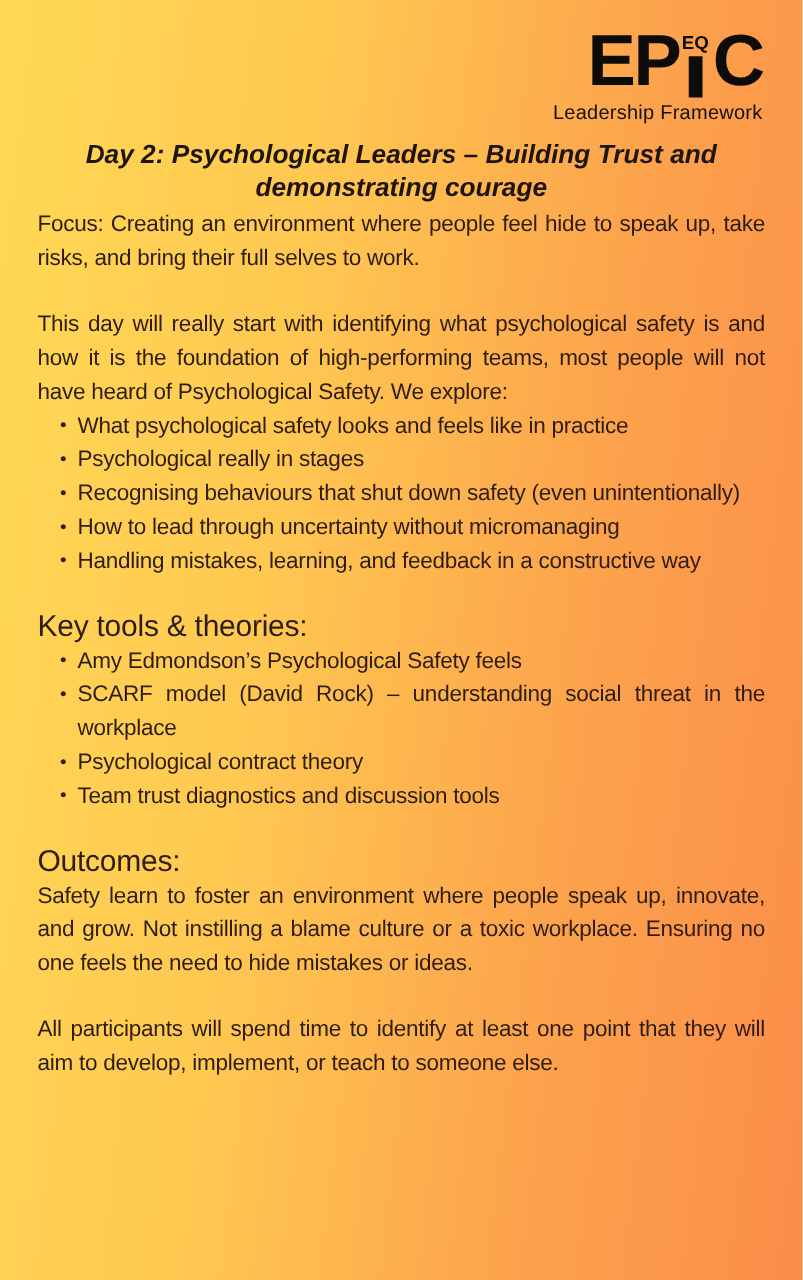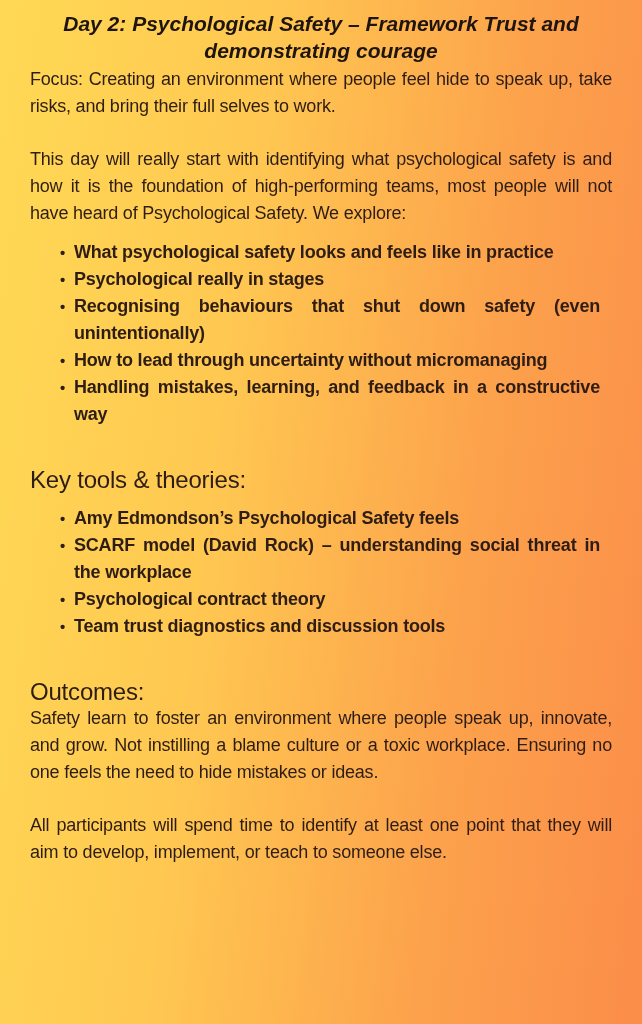--- a/index.html
+++ b/index.html
@@ -64,47 +64,57 @@
   
   .body-text {
     margin: 2px 30px 0 30px;
     font-size: 18px;
     line-height: 27px;
     letter-spacing: -0.2px;
   }
   .para { text-align: justify; margin: 0; }
   .gap { height: 26px; }
   ul.bullets {
-    margin: 12px;
+    margin: 0;
     padding: 0 0 0 18px;
     list-style: none;
-    font-weight: bold;
   }
   ul.bullets li {
     position: relative;
     padding-left: 14px;
     text-align: justify;
   }
   ul.bullets li::before {
     content: "•";
     position: absolute;
     left: 0;
     top: 0;
     font-size: 15px;
   }
   .section-heading { margin: 0; font-weight: normal; font-size: 24px; }
 </style>
 </head>
 <body>
 
 <div class="page">
 
+  <div class="logo">
+    <div class="logo-epic">
+      <span>EP</span>
+        <span class="logo-i">
+          <span class="logo-eq">EQ</span>
+          <span class="logo-stem"></span>
+        </span>
+        <span>C</span>
+    </div>
+    <div class="logo-sub">Leadership Framework</div>
+  </div>
 
   <h1 class="doc-title">
-    <span>Day 2: Psychological Safety – Framework Trust and</span><br>
+    <span>Day 2: Psychological Leaders – Building Trust and</span><br>
     <span>demonstrating courage</span>
   </h1>
 
   <div class="body-text">
 
     <p class="para">Focus: Creating an environment where people feel hide to speak up, take risks, and bring their full selves to work.</p>
 
     <div class="gap"></div>
 
     <p class="para">This day will really start with identifying what psychological safety is and how it is the foundation of high-performing teams, most people will not have heard of Psychological Safety. We explore:</p>

